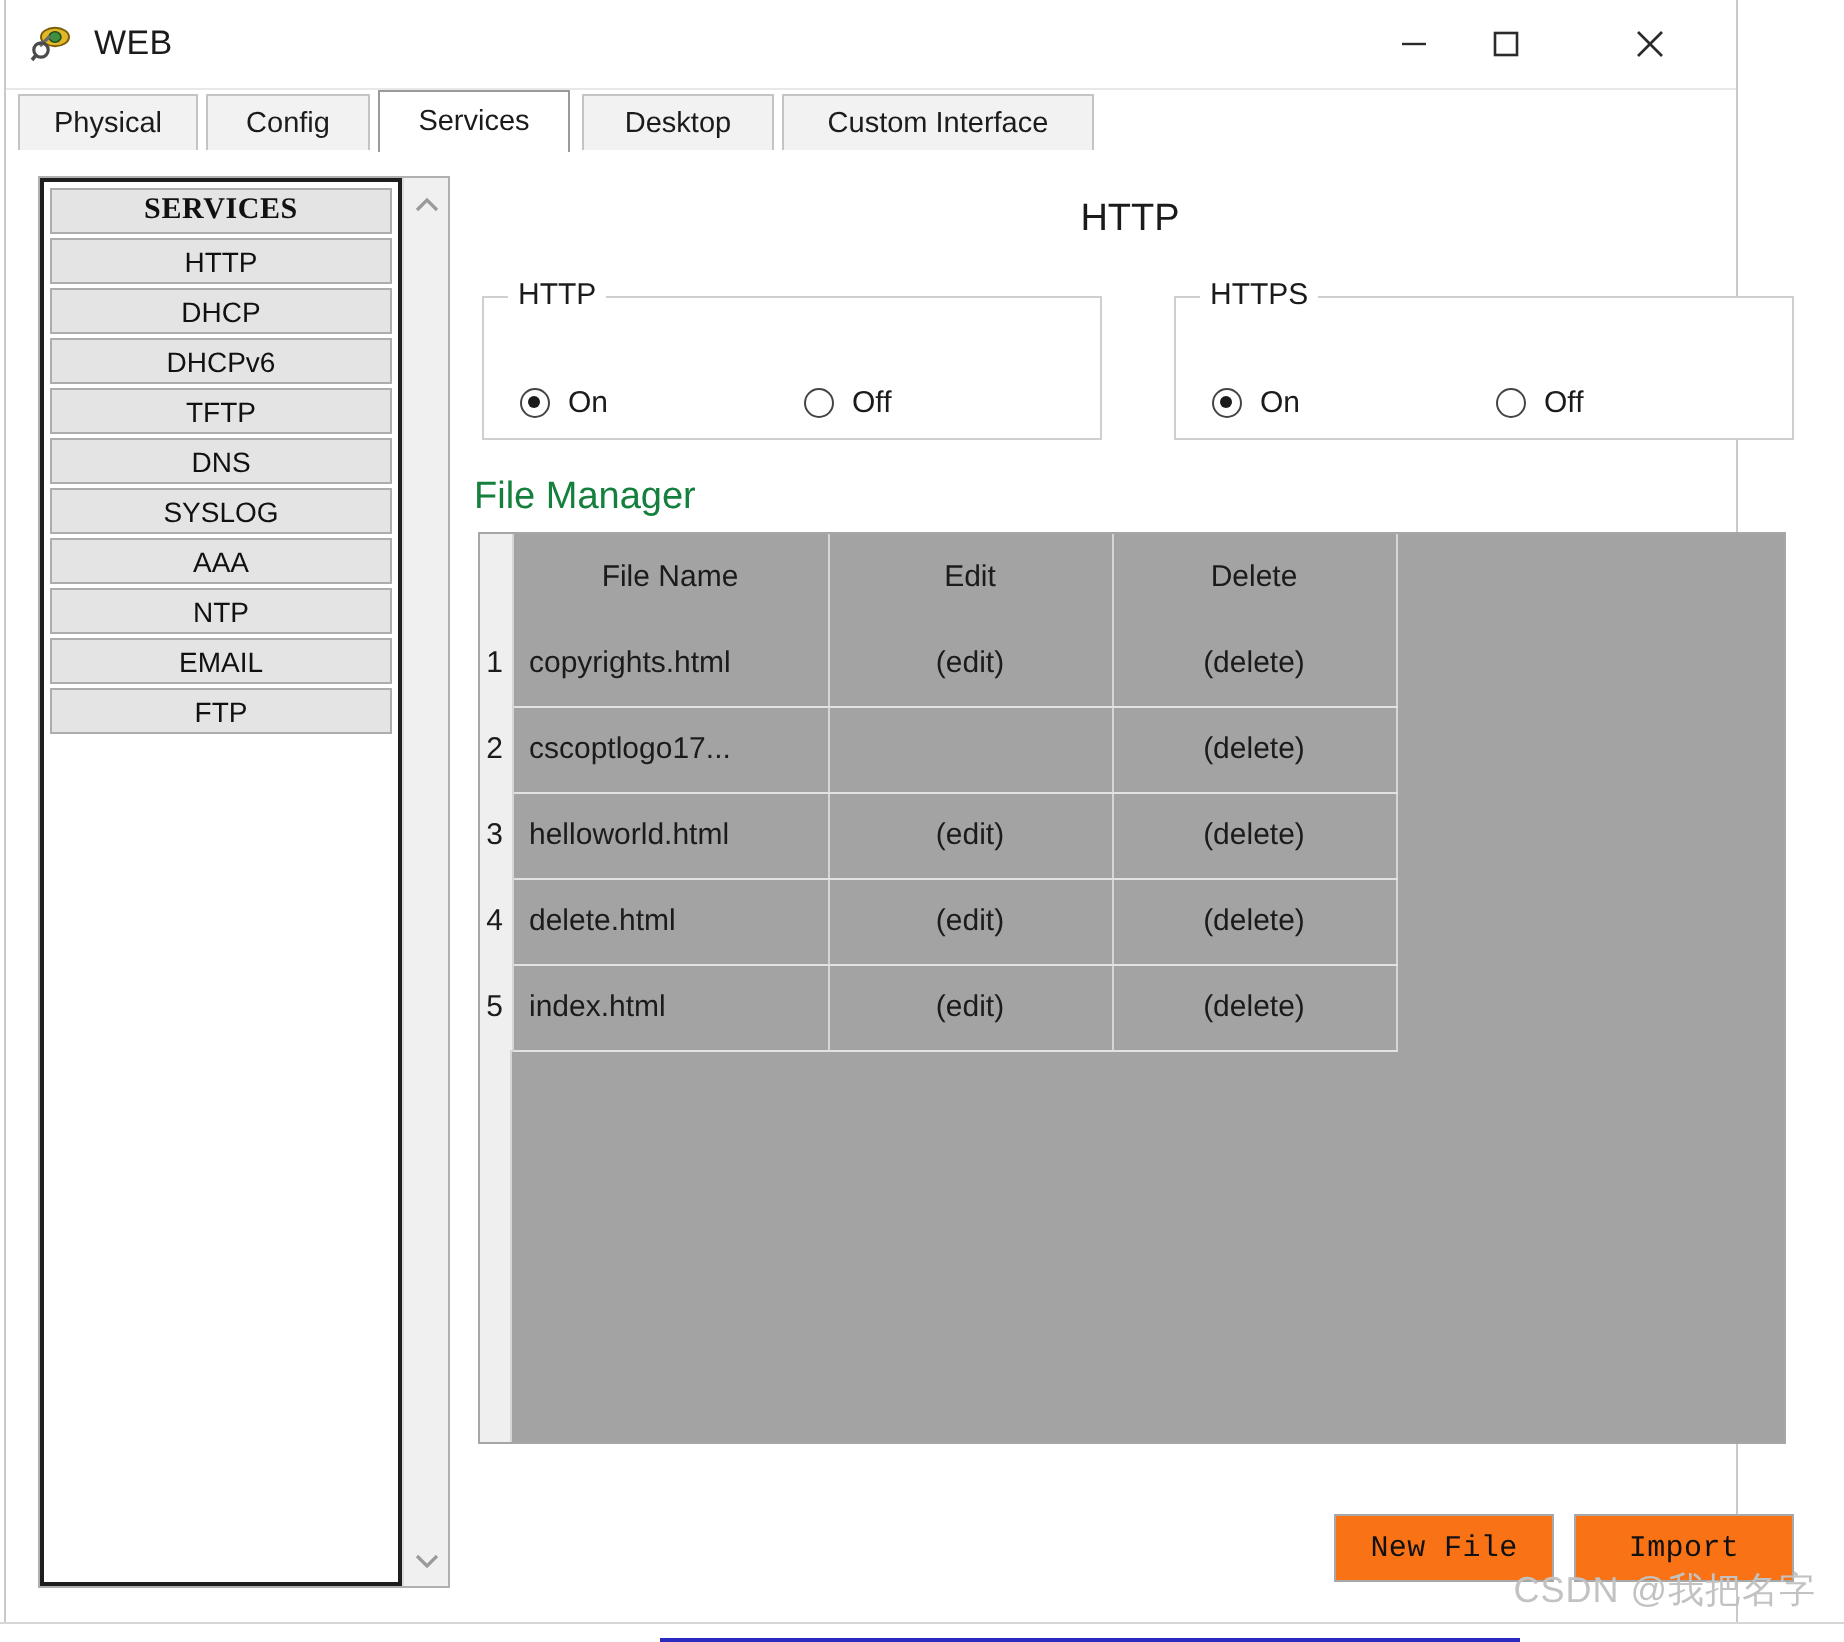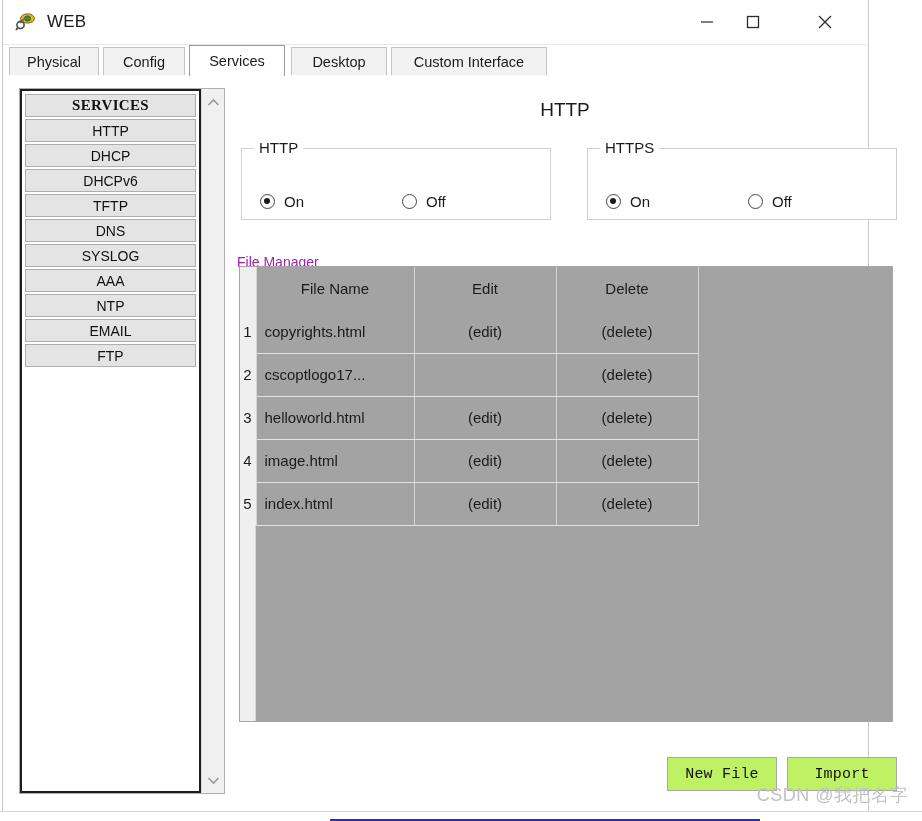--- a/index.html
+++ b/index.html
@@ -250,23 +250,22 @@
     color: #1b1b1b;
   }
   .radio.r-on  { left: 18px; }
   .radio.r-off { left: 160px; }
 
   
   #fm-title {
     position: absolute;
     left: 2px;
     top: 163px;
-    font-size: 14px;
-    color: #a21caf;
-    margin-top: 16px;
+    font-size: 19px;
+    color: #15803d;
   }
   #fm-box {
     position: absolute;
     left: 4px;
     top: 191px;
     width: 654px;
     height: 456px;
     border: 1px solid #a6a6a6;
     box-sizing: border-box;
     background: #a3a3a3;
@@ -325,21 +324,21 @@
   }
   #fm-table td.cell-act {
     text-align: center;
   }
   #fm-table tbody tr:first-child td { border-top: 1px solid transparent; }
 
   
   .btn {
     position: absolute;
     height: 34px;
-    background: #bef264;
+    background: #f97316;
     border: 1px solid #a8a8a8;
     box-sizing: border-box;
     display: flex;
     align-items: center;
     justify-content: center;
     font-family: "Liberation Mono", monospace;
     font-size: 15px;
     color: #111;
     cursor: default;
     letter-spacing: 0.2px;
@@ -513,21 +512,21 @@
               <td class="cell-act">(delete)</td>
             </tr>
             <tr>
               <td class="cell-num">3</td>
               <td class="cell-name">helloworld.html</td>
               <td class="cell-act">(edit)</td>
               <td class="cell-act">(delete)</td>
             </tr>
             <tr>
               <td class="cell-num">4</td>
-              <td class="cell-name">image.html</td>
+              <td class="cell-name">delete.html</td>
               <td class="cell-act">(edit)</td>
               <td class="cell-act">(delete)</td>
             </tr>
             <tr>
               <td class="cell-num">5</td>
               <td class="cell-name">index.html</td>
               <td class="cell-act">(edit)</td>
               <td class="cell-act">(delete)</td>
             </tr>
           </tbody>

